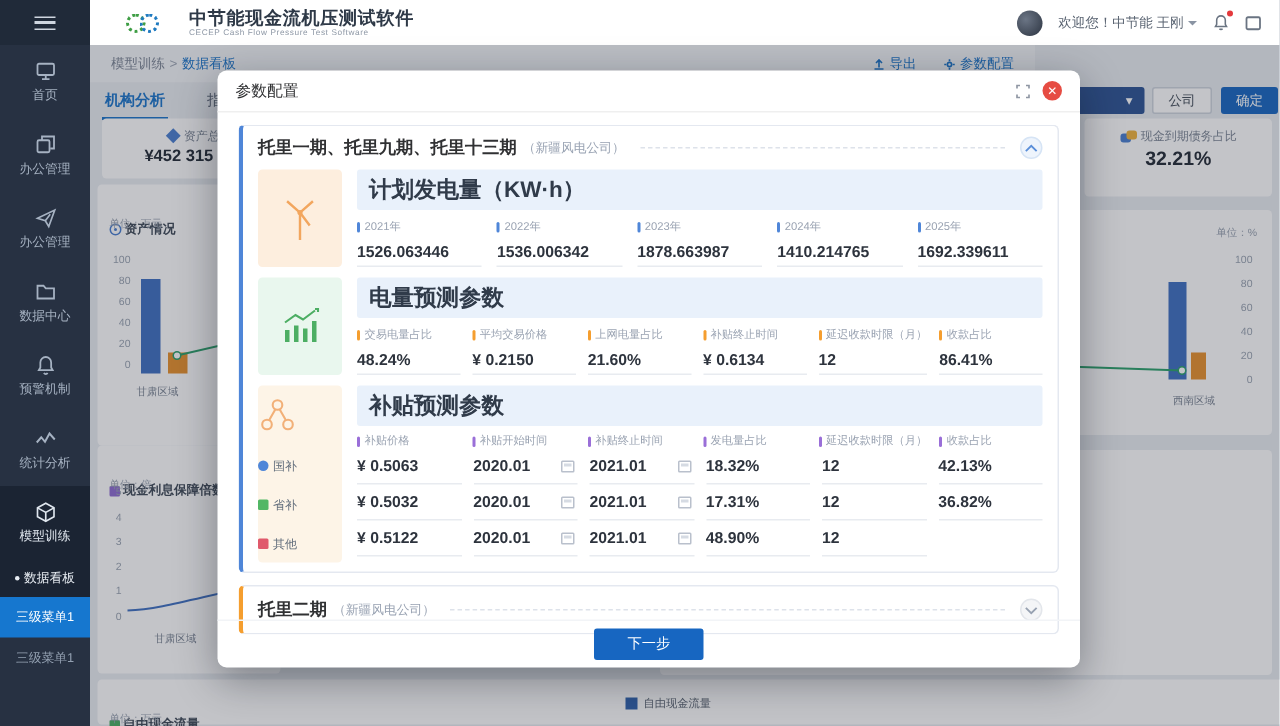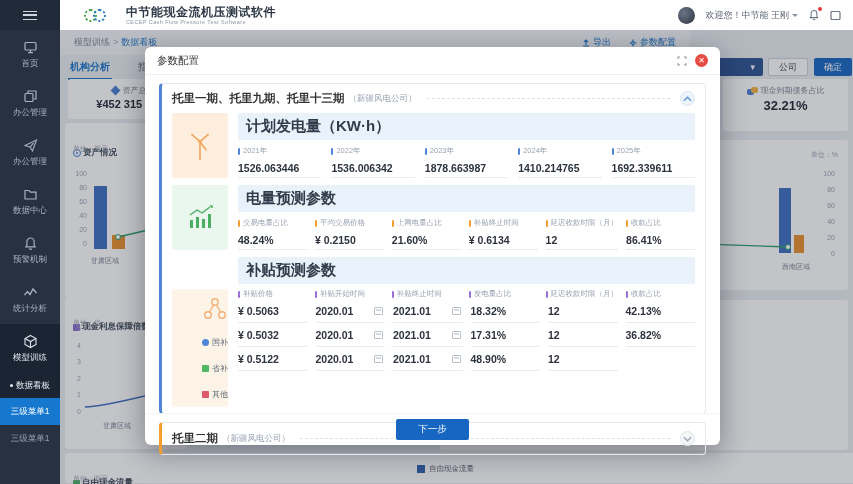--- a/index.html
+++ b/index.html
@@ -102,21 +102,21 @@
   .g5 { grid-template-columns:repeat(5,1fr); }
   .g6 { grid-template-columns:repeat(6,1fr); gap:0 8px; }
   .flabel { display:flex; align-items:center; gap:3px; font-size:7.5px; color:#9aa3b2; white-space:nowrap; }
   .tick { width:2px; height:7px; border-radius:1px; flex-shrink:0; }
   .t-blue { background:#4f86d8; } .t-orange { background:#f59e2f; } .t-purple { background:#9a6fd8; }
   .fvalue { font-size:10.5px; color:#2d333d; font-weight:600; padding:4px 0 3px; border-bottom:1px solid #e8ebf0; margin-top:2px; position:relative; white-space:nowrap; cursor:text; }
   .vrow { display:grid; grid-template-columns:repeat(6,1fr); gap:0 8px; }
   .vrow .fvalue { padding:6px 0 5px; margin-top:0; }
   .cal { position:absolute; right:2px; top:8px; width:9px; height:8px; border:1px solid #b9c0cc; border-radius:1px; cursor:pointer; }
   .cal::before { content:""; position:absolute; top:1px; left:1px; right:1px; height:2px; background:#d6dbe3; }
-  .b3-col { width:56px; margin-right:10px; background:#fdf4e7; border-radius:3px; display:flex; flex-direction:column; align-items:flex-end; flex-shrink:0;margin-top:32px; }
+  .b3-col { width:56px; margin-right:10px; background:#fdf4e7; border-radius:3px; display:flex; flex-direction:column; align-items:flex-start; flex-shrink:0; }
   .b3-icon { height:40px; display:flex; align-items:center; }
   .rlabel { height:26px; display:flex; align-items:center; gap:3px; font-size:8px; color:#5f6b7a; }
   .dot-blue { width:7px; height:7px; border-radius:50%; background:#4f86d8; }
   .box-green { width:7px; height:7px; border-radius:1px; background:#52b765; }
   .box-red { width:7px; height:7px; border-radius:1px; background:#e0596b; }
   .m-foot { position:absolute; left:0; right:0; bottom:0; height:32px; display:flex; align-items:center; justify-content:center; border-top:1px solid #f2f4f7; }
   .next-btn { background:#1766c1; color:#fff; font-size:9.5px; padding:4px 22px; border-radius:2px; cursor:pointer; }
 </style>
 </head>
 <body>

